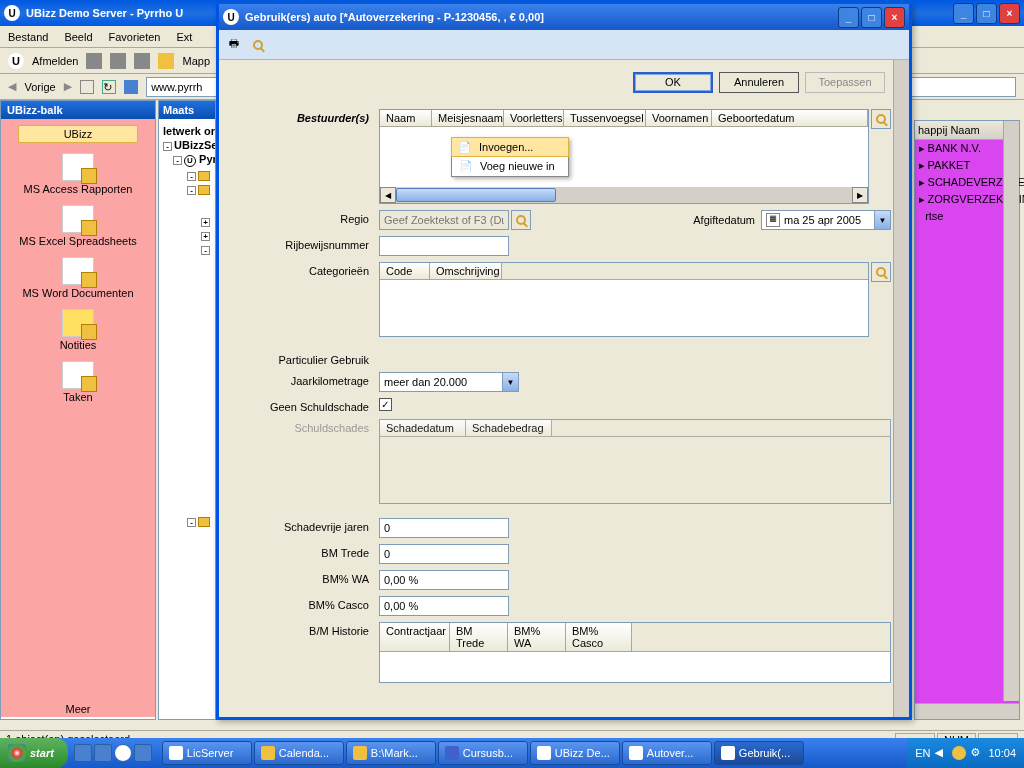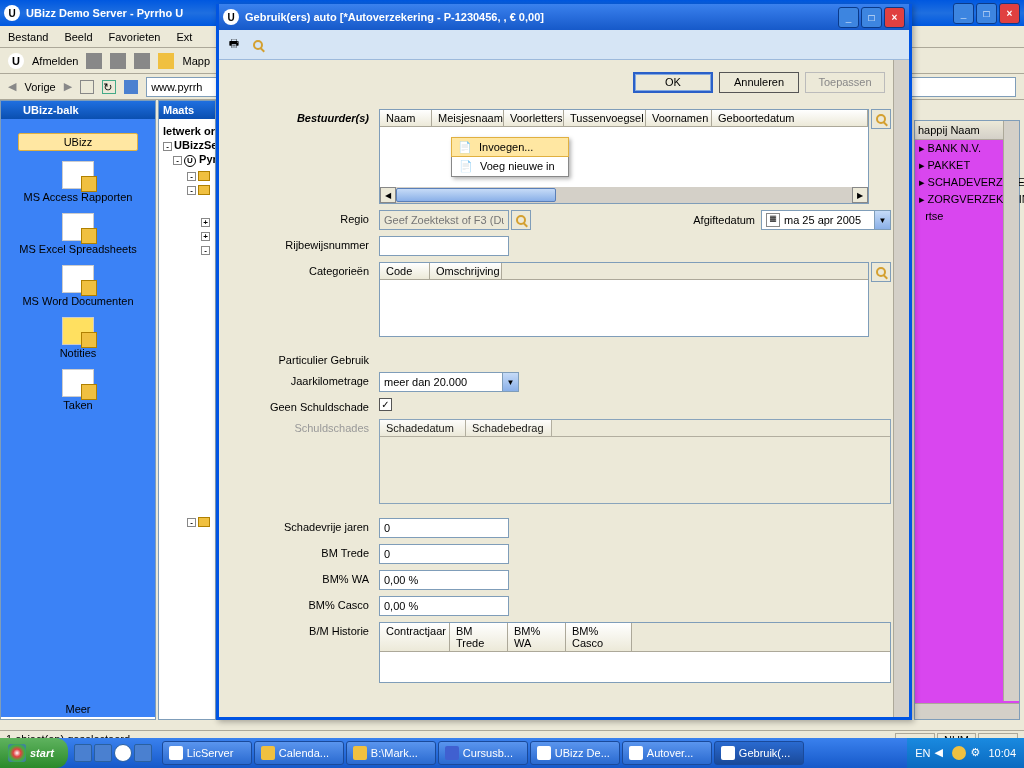--- a/index.html
+++ b/index.html
@@ -13,22 +13,22 @@
 .win-buttons { display: flex; gap: 2px; }
 .win-btn { width: 21px; height: 21px; background: #3d85e0; border: 1px solid #0a3a8a; color: #fff; display: flex; align-items: center; justify-content: center; font-weight: bold; font-size: 10px; border-radius: 3px; }
 .win-btn.close { background: #e04040; }
 
 .menubar { background: #ece9d8; height: 22px; display: flex; align-items: center; padding: 0 8px; gap: 16px; color: #000; border-bottom: 1px solid #aca899; }
 .toolbar1 { background: #ece9d8; height: 26px; display: flex; align-items: center; padding: 0 8px; gap: 8px; border-bottom: 1px solid #aca899; }
 .addressbar { background: #ece9d8; height: 26px; display: flex; align-items: center; padding: 0 8px; gap: 8px; border-bottom: 1px solid #aca899; }
 .addr-input { flex: 1; background: #fff; border: 1px solid #7f9db9; height: 20px; padding: 0 4px; }
 
 .sidebar-left { position: absolute; left: 0; top: 100px; width: 156px; height: 620px; background: #fff; border: 1px solid #7f9db9; }
-.sidebar-header { background: linear-gradient(#1f6fe0, #0a4fb0); color: #fff; font-weight: bold; padding: 3px 22px; }
-.sidebar-body { background: #3b82f6; height: calc(100% - 20px); padding: 12px; text-align: center; }
+.sidebar-header { background: linear-gradient(#1f6fe0, #0a4fb0); color: #fff; font-weight: bold; padding: 3px 6px; }
+.sidebar-body { background: #fca5a5; height: calc(100% - 20px); padding: 4px; text-align: center; }
 .sidebar-selected { background: #ffe7a2; border: 1px solid #e0b040; padding: 2px; margin: 2px auto 8px; width: 120px; border-radius: 2px; }
 .sb-item { margin: 10px 0; }
 .sb-icon { width: 32px; height: 28px; margin: 0 auto 2px; background: #fff; border: 1px solid #ccc; position: relative; }
 .sb-icon::after { content:""; position:absolute; right:-4px; bottom:-4px; width:14px; height:14px; background:#f0c040; border:1px solid #b08000; }
 .sb-more { position: absolute; bottom: 4px; left: 0; right: 0; text-align: center; }
 
 .tree-panel { position: absolute; left: 158px; top: 100px; width: 58px; height: 620px; background: #fff; border: 1px solid #7f9db9; overflow: hidden; }
 .tree-header { background: linear-gradient(#1f6fe0, #0a4fb0); color:#fff; font-weight:bold; padding:3px 4px; }
 .tree-body { font-size: 11px; padding: 4px; }
 .tree-body div { white-space: nowrap; margin: 2px 0; font-weight: bold; }

